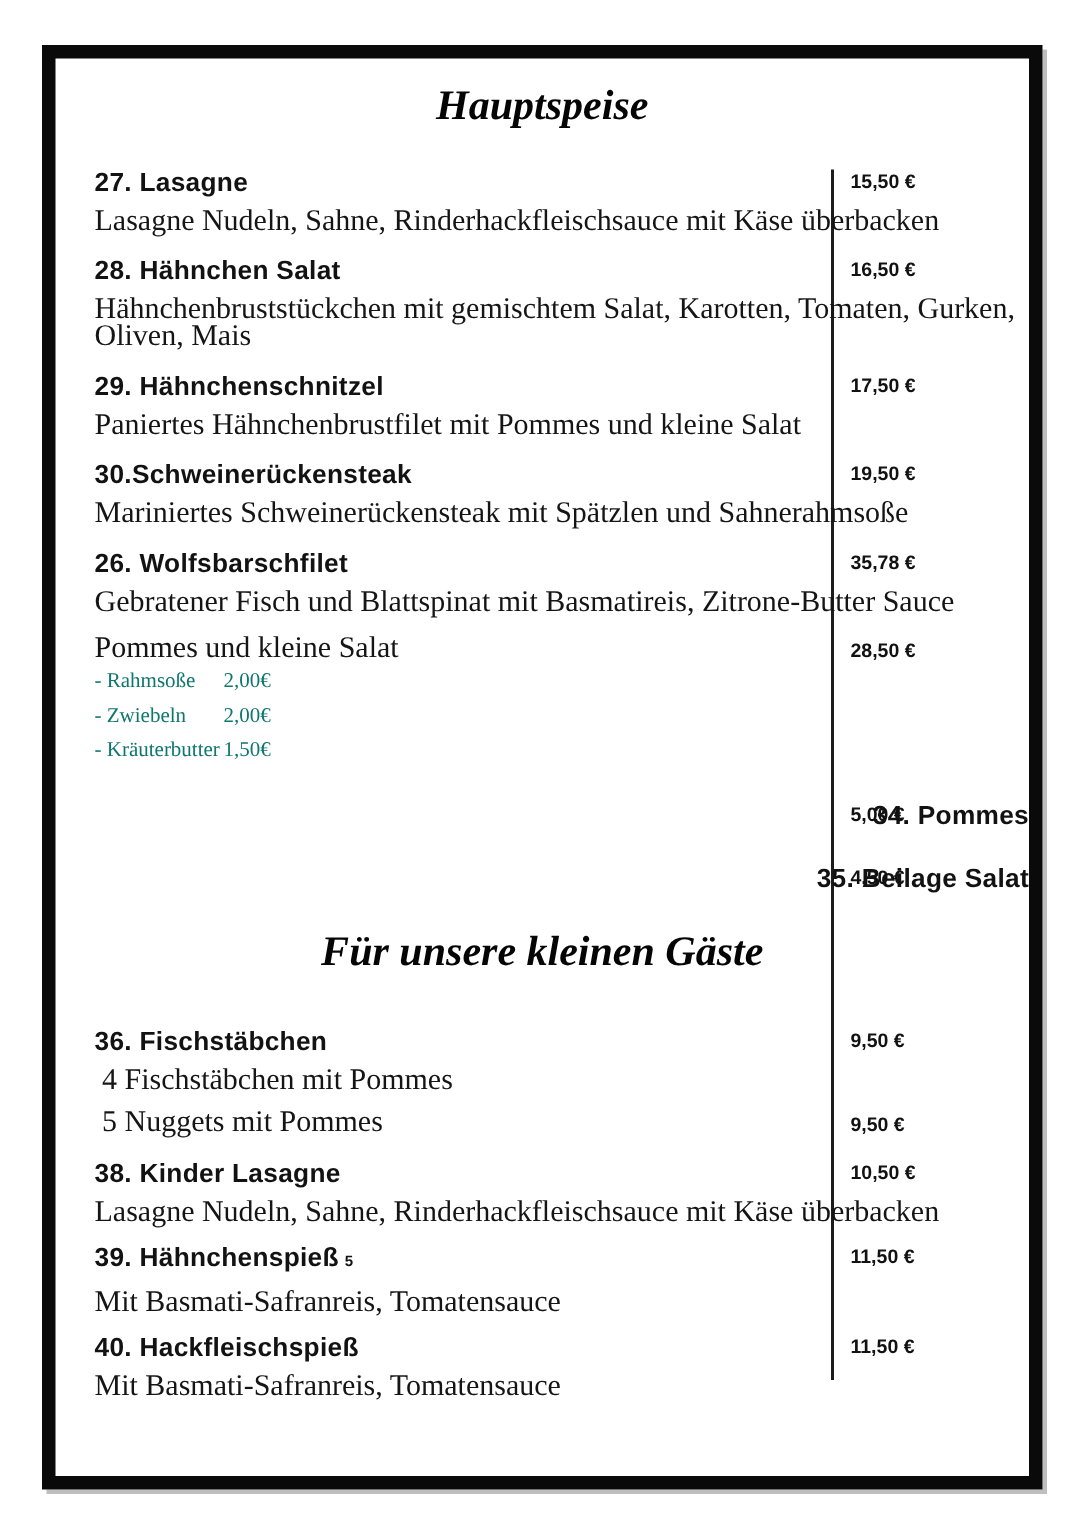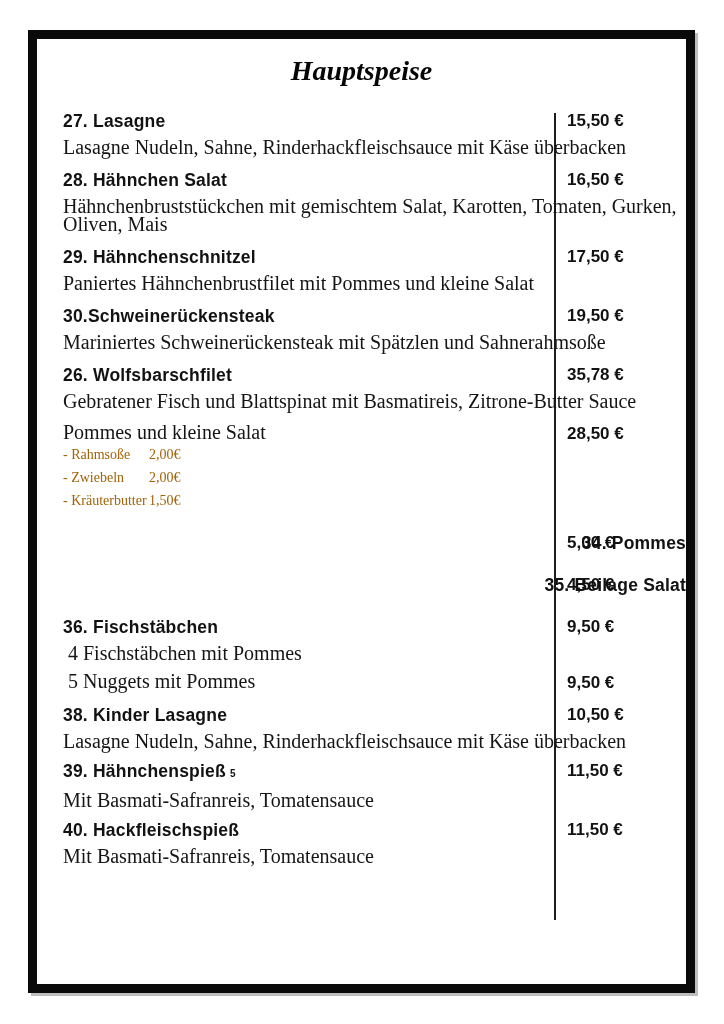--- a/index.html
+++ b/index.html
@@ -63,39 +63,39 @@
     letter-spacing: 0.2px;
   }
   .name-suffix {
     font-size: 10px;
     font-weight: bold;
     margin-left: 4px;
   }
   .item-price {
     position: absolute;
     left: 530px; top: 0;
-    font-size: 17px;
+    font-size: 13px;
     font-weight: bold;
     line-height: 22px;
     white-space: nowrap;
     color: #121212;
   }
   .item-desc {
     font-family: "Liberation Serif", serif;
     font-size: 20px;
     line-height: 18px;
     margin-top: 6px;
     color: #151515;
   }
   .item-desc.indent { padding-left: 5px; }
 
   .extras {
     font-family: "Liberation Serif", serif;
     font-size: 14px;
-    color: #a16207;
+    color: #0f766e;
     margin-bottom: 22px;
   }
   .extra-row { margin-top: 5px; line-height: 18px; }
   .extra-label { display: inline-block; min-width: 86px; }
   .extra-price { display: inline-block; }
 </style>
 </head>
 <body>
 
 <div class="page">
@@ -142,20 +142,21 @@
             <div class="item nodesc">
               <div class="item-name"><span>34. Pommes</span></div>
               <span class="item-price">5,00 €</span>
             </div>
             <div class="item nodesc">
               <div class="item-name"><span>35. Beilage Salat</span></div>
               <span class="item-price">4,50 €</span>
             </div>
           </div>
           <div class="section s1">
+            <div class="section-title">Für unsere kleinen Gäste</div>
             <div class="item">
               <div class="item-name"><span>36. Fischstäbchen</span></div>
               <span class="item-price">9,50 €</span>
               <div class="item-desc indent">4 Fischstäbchen mit Pommes</div>
             </div>
             <div class="item">
               <span class="item-price">9,50 €</span>
               <div class="item-desc indent">5 Nuggets mit Pommes</div>
             </div>
             <div class="item">

